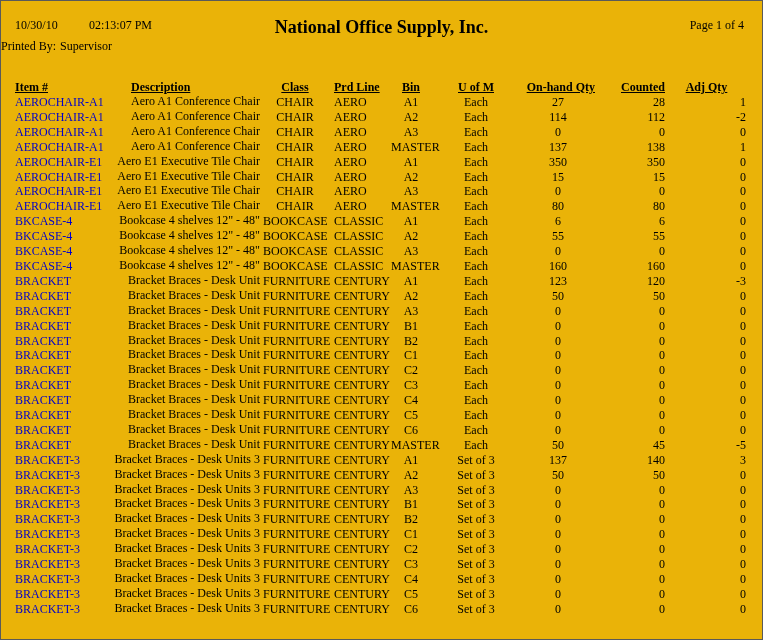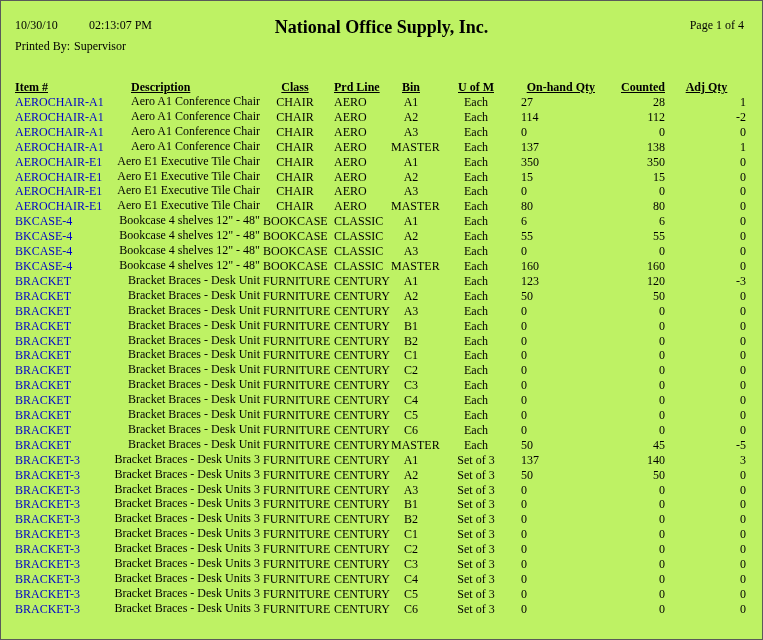--- a/index.html
+++ b/index.html
@@ -1,26 +1,26 @@
 <!DOCTYPE html>
 <html><head>
 <meta charset="utf-8">
 <style>
   * { margin:0; padding:0; box-sizing:border-box; }
   html,body { background:#ffffff; }
   body { font-family:"Liberation Serif", serif; color:#000; }
   .page {
-    position:relative; width:763px; height:640px; background:#bef264;
+    position:relative; width:763px; height:640px; background:#eab308;
     border:1px solid #5a5a5a; overflow:hidden;
   }
   .hdr-date   { position:absolute; left:14px;  top:17px; font-size:12px; }
   .hdr-time   { position:absolute; left:88px;  top:17px; font-size:12px; }
   .hdr-company{ position:absolute; left:0; right:0; top:16px; text-align:center; font-weight:bold; font-size:18px; }
   .hdr-page   { position:absolute; right:18px; top:17px; font-size:12px; }
-  .hdr-printed{ position:absolute; left:14px;  top:38px; font-size:12px; }
+  .hdr-printed{ position:absolute; left:0;  top:38px; font-size:12px; }
   .hdr-printed .pb-value { margin-left:4px; }
   .hdr-title  { position:absolute; left:0; right:0; top:36px; text-align:center; font-weight:bold; font-size:16px; }
 
   table.report { position:absolute; left:10px; top:78px; width:737px;
     border-collapse:collapse; table-layout:fixed; }
   th, td { font-size:12px; padding:0; vertical-align:bottom; white-space:nowrap; }
   thead th { font-weight:bold; height:16px; text-decoration:underline; }
 
   th.h-item    { text-align:left;  padding-left:4px; }
   th.h-desc    { text-align:left;  padding-left:8px; }
@@ -36,21 +36,21 @@
   .warehouse-row td { height:15px; line-height:15px; padding-left:4px; text-align:left; }
   .wh-label { font-weight:bold; display:inline-block; width:81px; }
 
   .c-item    { padding-left:4px; text-align:left; color:#0000CC; }
   .c-desc    { position:relative;margin-top:30px; }
   .c-desc .cellspan { position:absolute; right:3px; bottom:1px; white-space:nowrap; }
   .c-class   { text-align:center; }
   .c-prdline { padding-left:7px; text-align:left; }
   .c-bin     { text-align:center; }
   .c-uom     { text-align:center; }
-  .c-onhand  { text-align:left; padding-right:2px;margin-top:38px; }
+  .c-onhand  { text-align:center; padding-right:2px;margin-top:38px; }
   .c-counted { text-align:right; padding-right:2px; }
   .c-adj     { text-align:right; padding-right:2px; }
 </style>
 </head>
 <body>
 
 <div class="page">
 
   <span class="hdr-date">10/30/10</span>
   <span class="hdr-time">02:13:07 PM</span>

